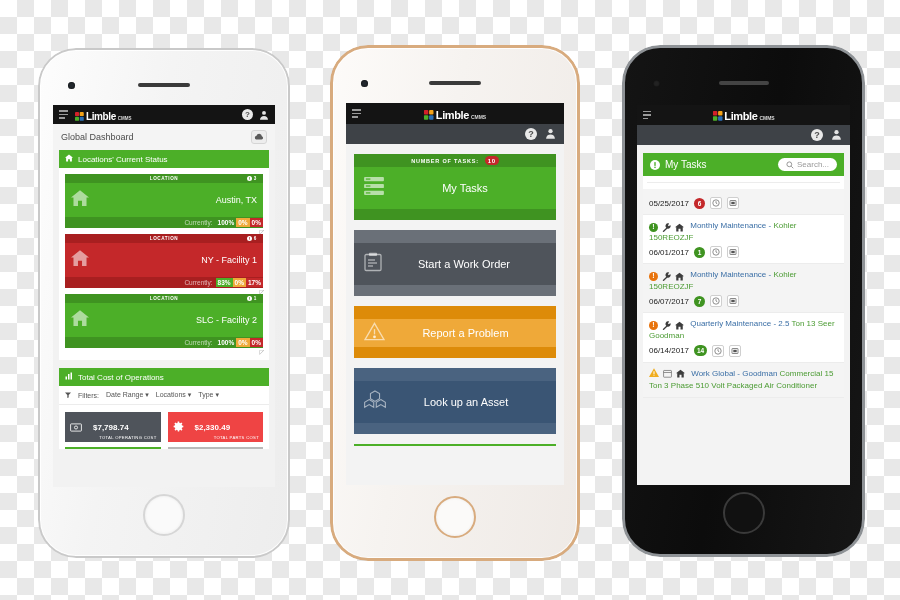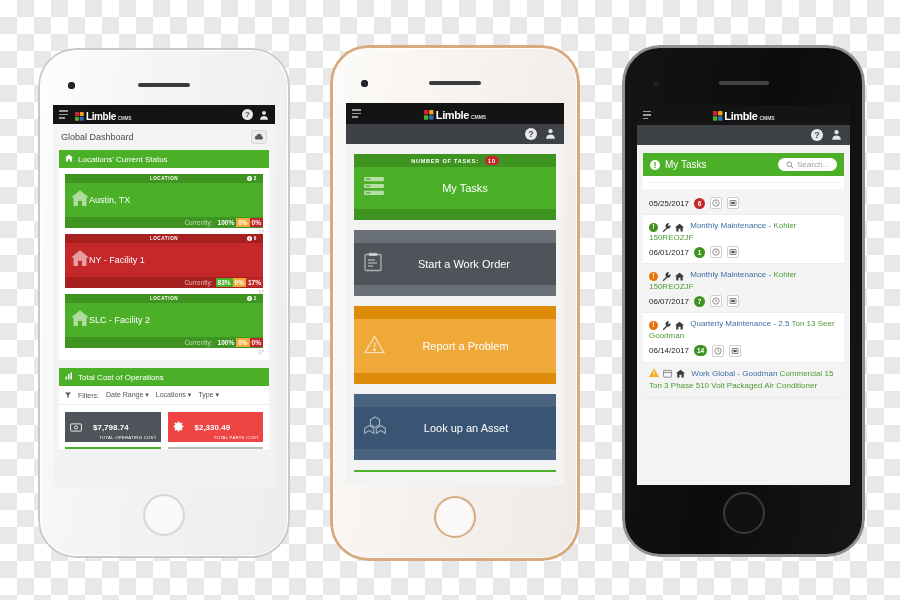--- a/index.html
+++ b/index.html
@@ -151,21 +151,21 @@
     letter-spacing: .6px;
     font-weight: bold;
   }
   .loc-card .loc-mid {
     display: flex; align-items: center;
     padding: 6px;
     color: #fff;
     position: relative;
   }
   .loc-home { color: rgba(255,255,255,.55); }
-  .loc-name { flex: 1; text-align: left; }
+  .loc-name { flex: 1; text-align: right; }
   .loc-bot {
     display: flex; align-items: center; justify-content: flex-end;
     padding: 1px 0 1px 6px;
     color: rgba(255,255,255,.65);
   }
   .loc-bot .seg { color: #fff; font-weight: bold; padding: 1px 2px; }
   .loc-card.green .loc-top { background: #3f9321; }
   .loc-card.green .loc-mid { background: #4caf28; }
   .loc-card.green .loc-bot { background: #3f9321; }
   .loc-card.red .loc-top { background: #a81f20; }
@@ -560,21 +560,21 @@
                     <line x1="4" y1="14" x2="9" y2="14"></line>
                 </svg>
               </span>
               <span class="a-label" style="font-size:11px;">Start a Work Order</span>
             </div>
             <div class="a-bot" style="height:11px;"></div>
           </div>
 
           <div class="action orange">
             <div class="a-top" style="height:13px;"></div>
-            <div class="a-mid" style="height:54px;">
+            <div class="a-mid" style="height:28px;">
               <span style="color:rgba(255,255,255,.6)">
                 <svg width="21" height="19" viewBox="0 0 22 20" fill="none" stroke="currentColor" stroke-width="1.4">
                   <path d="M11 1.5 21 18.5H1z"></path>
                     <line x1="11" y1="7.5" x2="11" y2="13"></line>
                     <circle cx="11" cy="15.6" r=".9" fill="currentColor"></circle>
                 </svg>
               </span>
               <span class="a-label" style="font-size:11px;">Report a Problem</span>
             </div>
             <div class="a-bot" style="height:11px;"></div>

